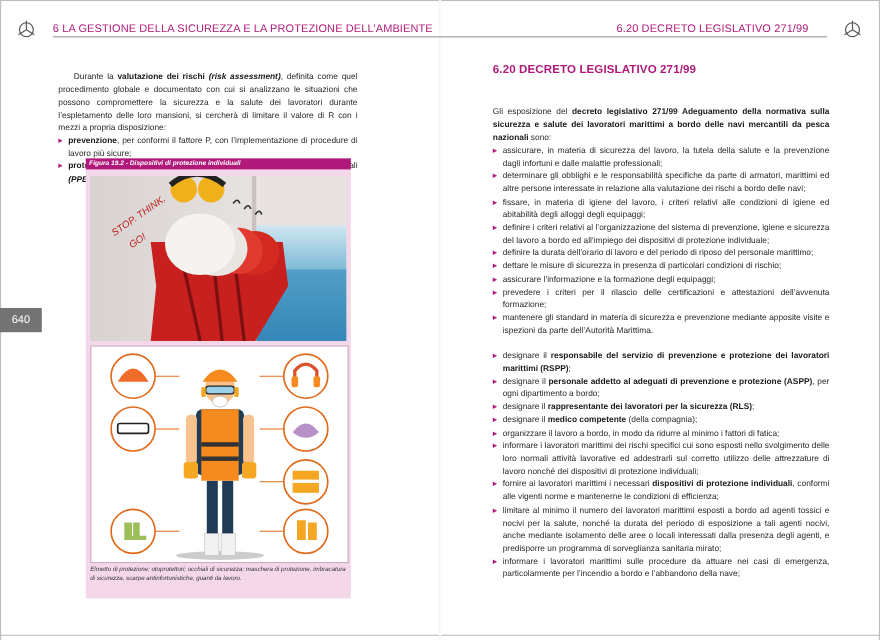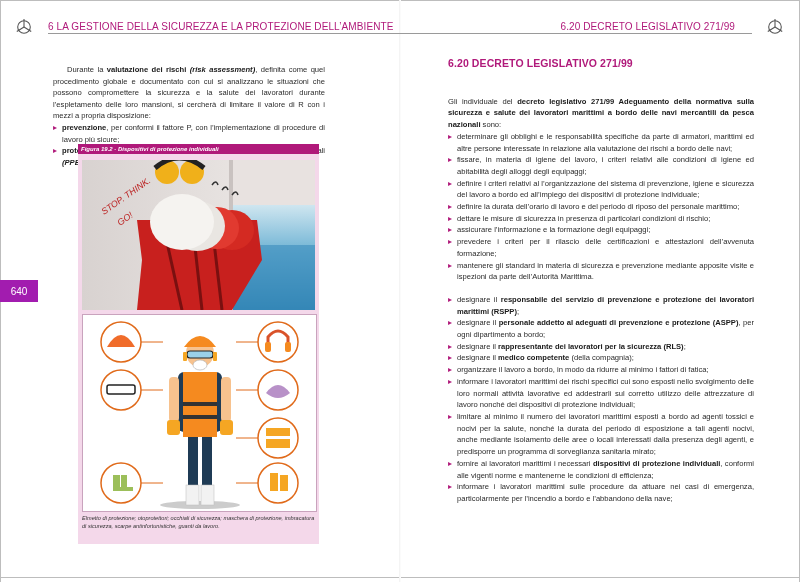--- a/index.html
+++ b/index.html
@@ -15,21 +15,21 @@
   .run-head { position:absolute; top:21px; font-size:10px; color:#b0197a; letter-spacing:0.1px; white-space:nowrap; }
   .run-head.left { left:48px; }
   .run-head.right { right:65px; }
   .head-rule { position:absolute; top:33px; height:1px; background:#9a9a9a; }
   .head-rule.left { left:48px; width:352px; }
   .head-rule.right { left:400px; width:352px; }
   .wheel { position:absolute; top:18px; width:18px; height:18px; }
   .wheel.left { left:15px; }
   .wheel.right2 { left:766px; }
 
-  .page-tab { position:absolute; top:280px; height:22px; background:#a21caf; color:#fff; font-size:10px;
+  .page-tab { position:absolute; top:280px; height:22px; background:#737373; color:#fff; font-size:10px;
               display:flex; align-items:center; justify-content:center; }
   .page-tab.left { left:0; width:38px; }
   .page-tab.right { left:806px; width:38px; }
 
   .left-col { position:absolute; left:53px; top:64px; width:272px; font-size:7.6px; line-height:11.6px; color:#2a2a2a; }
   .left-col p { margin:0; text-indent:14px; text-align:justify; }
   .bul { list-style:none; margin:0; padding:0; }
   .bul li { position:relative; padding-left:9px; text-align:justify; }
   .bul li::before { content:"\25B8"; position:absolute; left:0; top:0; color:#b0197a; font-size:8px; }
 
@@ -168,37 +168,38 @@
       <path d="M183 78 Q195 62 207 78 Q195 88 183 78 Z" fill="#b891c8"></path>
       <rect x="183" y="113" width="24" height="20" fill="#f5a623"></rect>
         <rect x="183" y="121" width="24" height="3" fill="#fff"></rect>
       <path d="M187 158 h8 v18 h-8 Z M197 160 h8 v16 h-8 Z" fill="#f5a623"></path>
     </svg>
     <div class="fig-caption">Elmetto di protezione; otoprotettori; occhiali di sicurezza; maschera di protezione, imbracatura di sicurezza, scarpe antinfortunistiche, guanti da lavoro.</div>
   </div>
 
   <div class="right-col">
     <div class="sec-title">6.20 DECRETO LEGISLATIVO 271/99</div>
-    <p><span>Gli individuale del </span><b>decreto legislativo 271/99 Adeguamento della normativa sulla sicurezza e salute dei lavoratori marittimi a bordo delle navi mercantili da pesca nazionali</b><span> sono:</span></p>
+    <p><span>Gli esposizione del </span><b>decreto legislativo 271/99 Adeguamento della normativa sulla sicurezza e salute dei lavoratori marittimi a bordo delle navi mercantili da pesca nazionali</b><span> sono:</span></p>
     <ul class="bul">
+      <li>assicurare, in materia di sicurezza del lavoro, la tutela della salute e la prevenzione dagli infortuni e dalle malattie professionali;</li>
       <li>determinare gli obblighi e le responsabilità specifiche da parte di armatori, marittimi ed altre persone interessate in relazione alla valutazione dei rischi a bordo delle navi;</li>
       <li>fissare, in materia di igiene del lavoro, i criteri relativi alle condizioni di igiene ed abitabilità degli alloggi degli equipaggi;</li>
       <li>definire i criteri relativi al l’organizzazione del sistema di prevenzione, igiene e sicurezza del lavoro a bordo ed all’impiego dei dispositivi di protezione individuale;</li>
       <li>definire la durata dell’orario di lavoro e del periodo di riposo del personale marittimo;</li>
       <li>dettare le misure di sicurezza in presenza di particolari condizioni di rischio;</li>
       <li>assicurare l’informazione e la formazione degli equipaggi;</li>
       <li>prevedere i criteri per il rilascio delle certificazioni e attestazioni dell’avvenuta formazione;</li>
       <li>mantenere gli standard in materia di sicurezza e prevenzione mediante apposite visite e ispezioni da parte dell’Autorità Marittima.</li>
     </ul>
     <div class="gap"></div>
     <ul class="bul">
       <li><span>designare il </span><b>responsabile del servizio di prevenzione e protezione dei lavoratori marittimi (RSPP)</b><span>;</span></li>
       <li><span>designare il </span><b>personale addetto al adeguati di prevenzione e protezione (ASPP)</b><span>, per ogni dipartimento a bordo;</span></li>
       <li><span>designare il </span><b>rappresentante dei lavoratori per la sicurezza (RLS)</b><span>;</span></li>
       <li><span>designare il </span><b>medico competente</b><span> (della compagnia);</span></li>
       <li><span>organizzare il lavoro a bordo, in modo da ridurre al minimo i fattori di fatica;</span></li>
       <li><span>informare i lavoratori marittimi dei rischi specifici cui sono esposti nello svolgimento delle loro normali attività lavorative ed addestrarli sul corretto utilizzo delle attrezzature di lavoro nonché dei dispositivi di protezione individuali;</span></li>
+      <li><span>fornire ai lavoratori marittimi i necessari </span><b>dispositivi di protezione individuali</b><span>, conformi alle vigenti norme e mantenerne le condizioni di efficienza;</span></li>
       <li><span>limitare al minimo il numero dei lavoratori marittimi esposti a bordo ad agenti tossici e nocivi per la salute, nonché la durata del periodo di esposizione a tali agenti nocivi, anche mediante isolamento delle aree o locali interessati dalla presenza degli agenti, e predisporre un programma di sorveglianza sanitaria mirato;</span></li>
-      <li><span>fornire ai lavoratori marittimi i necessari </span><b>dispositivi di protezione individuali</b><span>, conformi alle vigenti norme e mantenerne le condizioni di efficienza;</span></li>
       <li><span>informare i lavoratori marittimi sulle procedure da attuare nei casi di emergenza, particolarmente per l’incendio a bordo e l’abbandono della nave;</span></li>
     </ul>
   </div>
 </div>
 
 </body></html>

